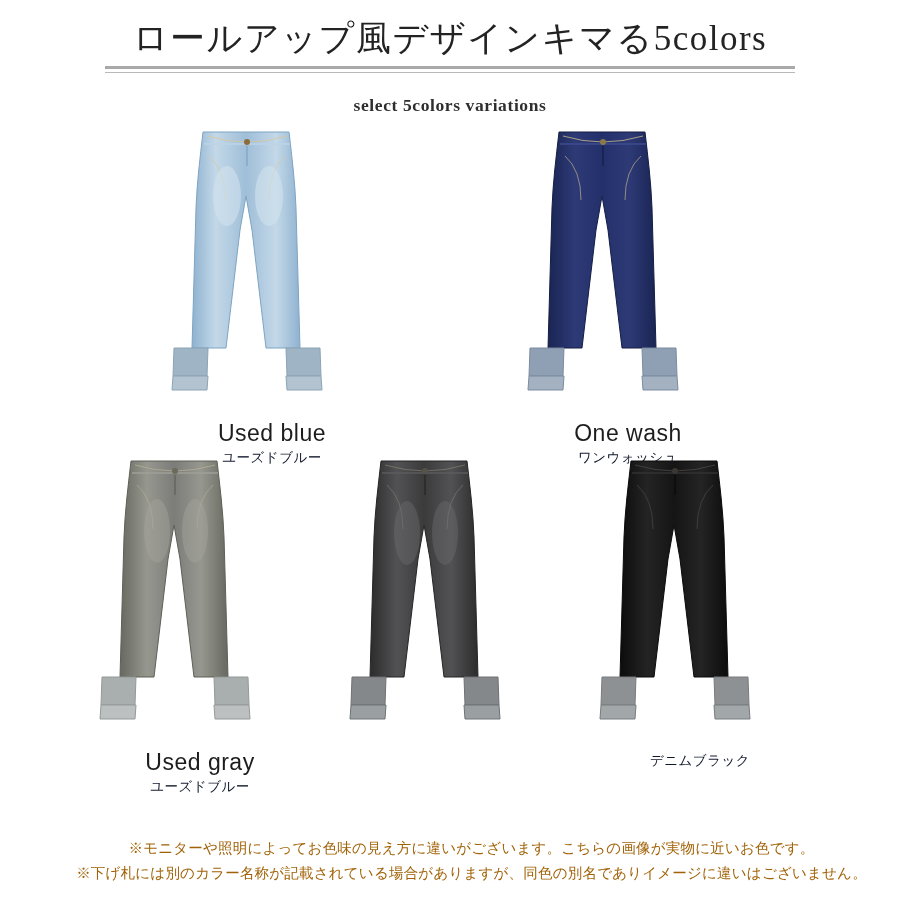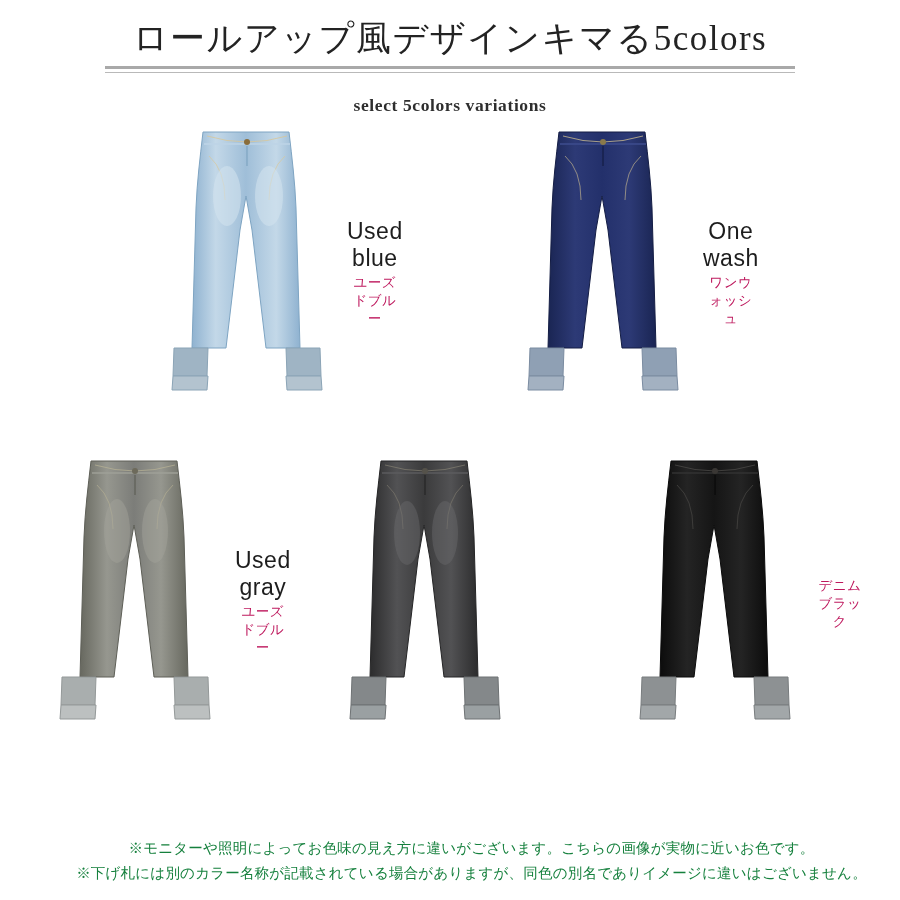--- a/index.html
+++ b/index.html
@@ -72,64 +72,62 @@
   .row-top {
     top: 126px;
     left: 0;
     width: 900px;
     gap: 106px;
   }
   .row-bottom {
     top: 455px;
     left: 0;
     width: 900px;
-    gap: 40px;
   }
   .item {
     width: 250px;
     display: flex;
-    flex-direction: row;
-    align-items: center;
+    flex-direction: column;
   }
   .jeans-wrap {
     width: 200px;
     height: 288px;
     position: relative;
   }
   .labels {
     text-align: center;
     margin-top: 6px;
   }
   .label-en {
     font-family: "Liberation Sans", sans-serif;
     font-size: 23px;
     letter-spacing: 0.5px;
     color: #1d1d1d;
     line-height: 1.15;
   }
   .label-jp {
     font-family: "Liberation Sans", sans-serif;
     font-size: 13.5px;
-    color: #be185d;
+    color: #0f172a;
     margin-top: 3px;
     letter-spacing: 0.5px;
   }
 
   
   .notes {
     position: absolute;
     left: 0;
     top: 836px;
     width: 900px;
     text-align: center;
   }
   .note {
     font-family: "Liberation Sans", sans-serif;
     font-size: 14.5px;
-    color: #15803d;
+    color: #a16207;
     line-height: 1.75;
     letter-spacing: 0.2px;
     white-space: nowrap;
     padding-left: 43px;
   }
 
   svg { display: block; }
 </style>
 </head>
 <body>

